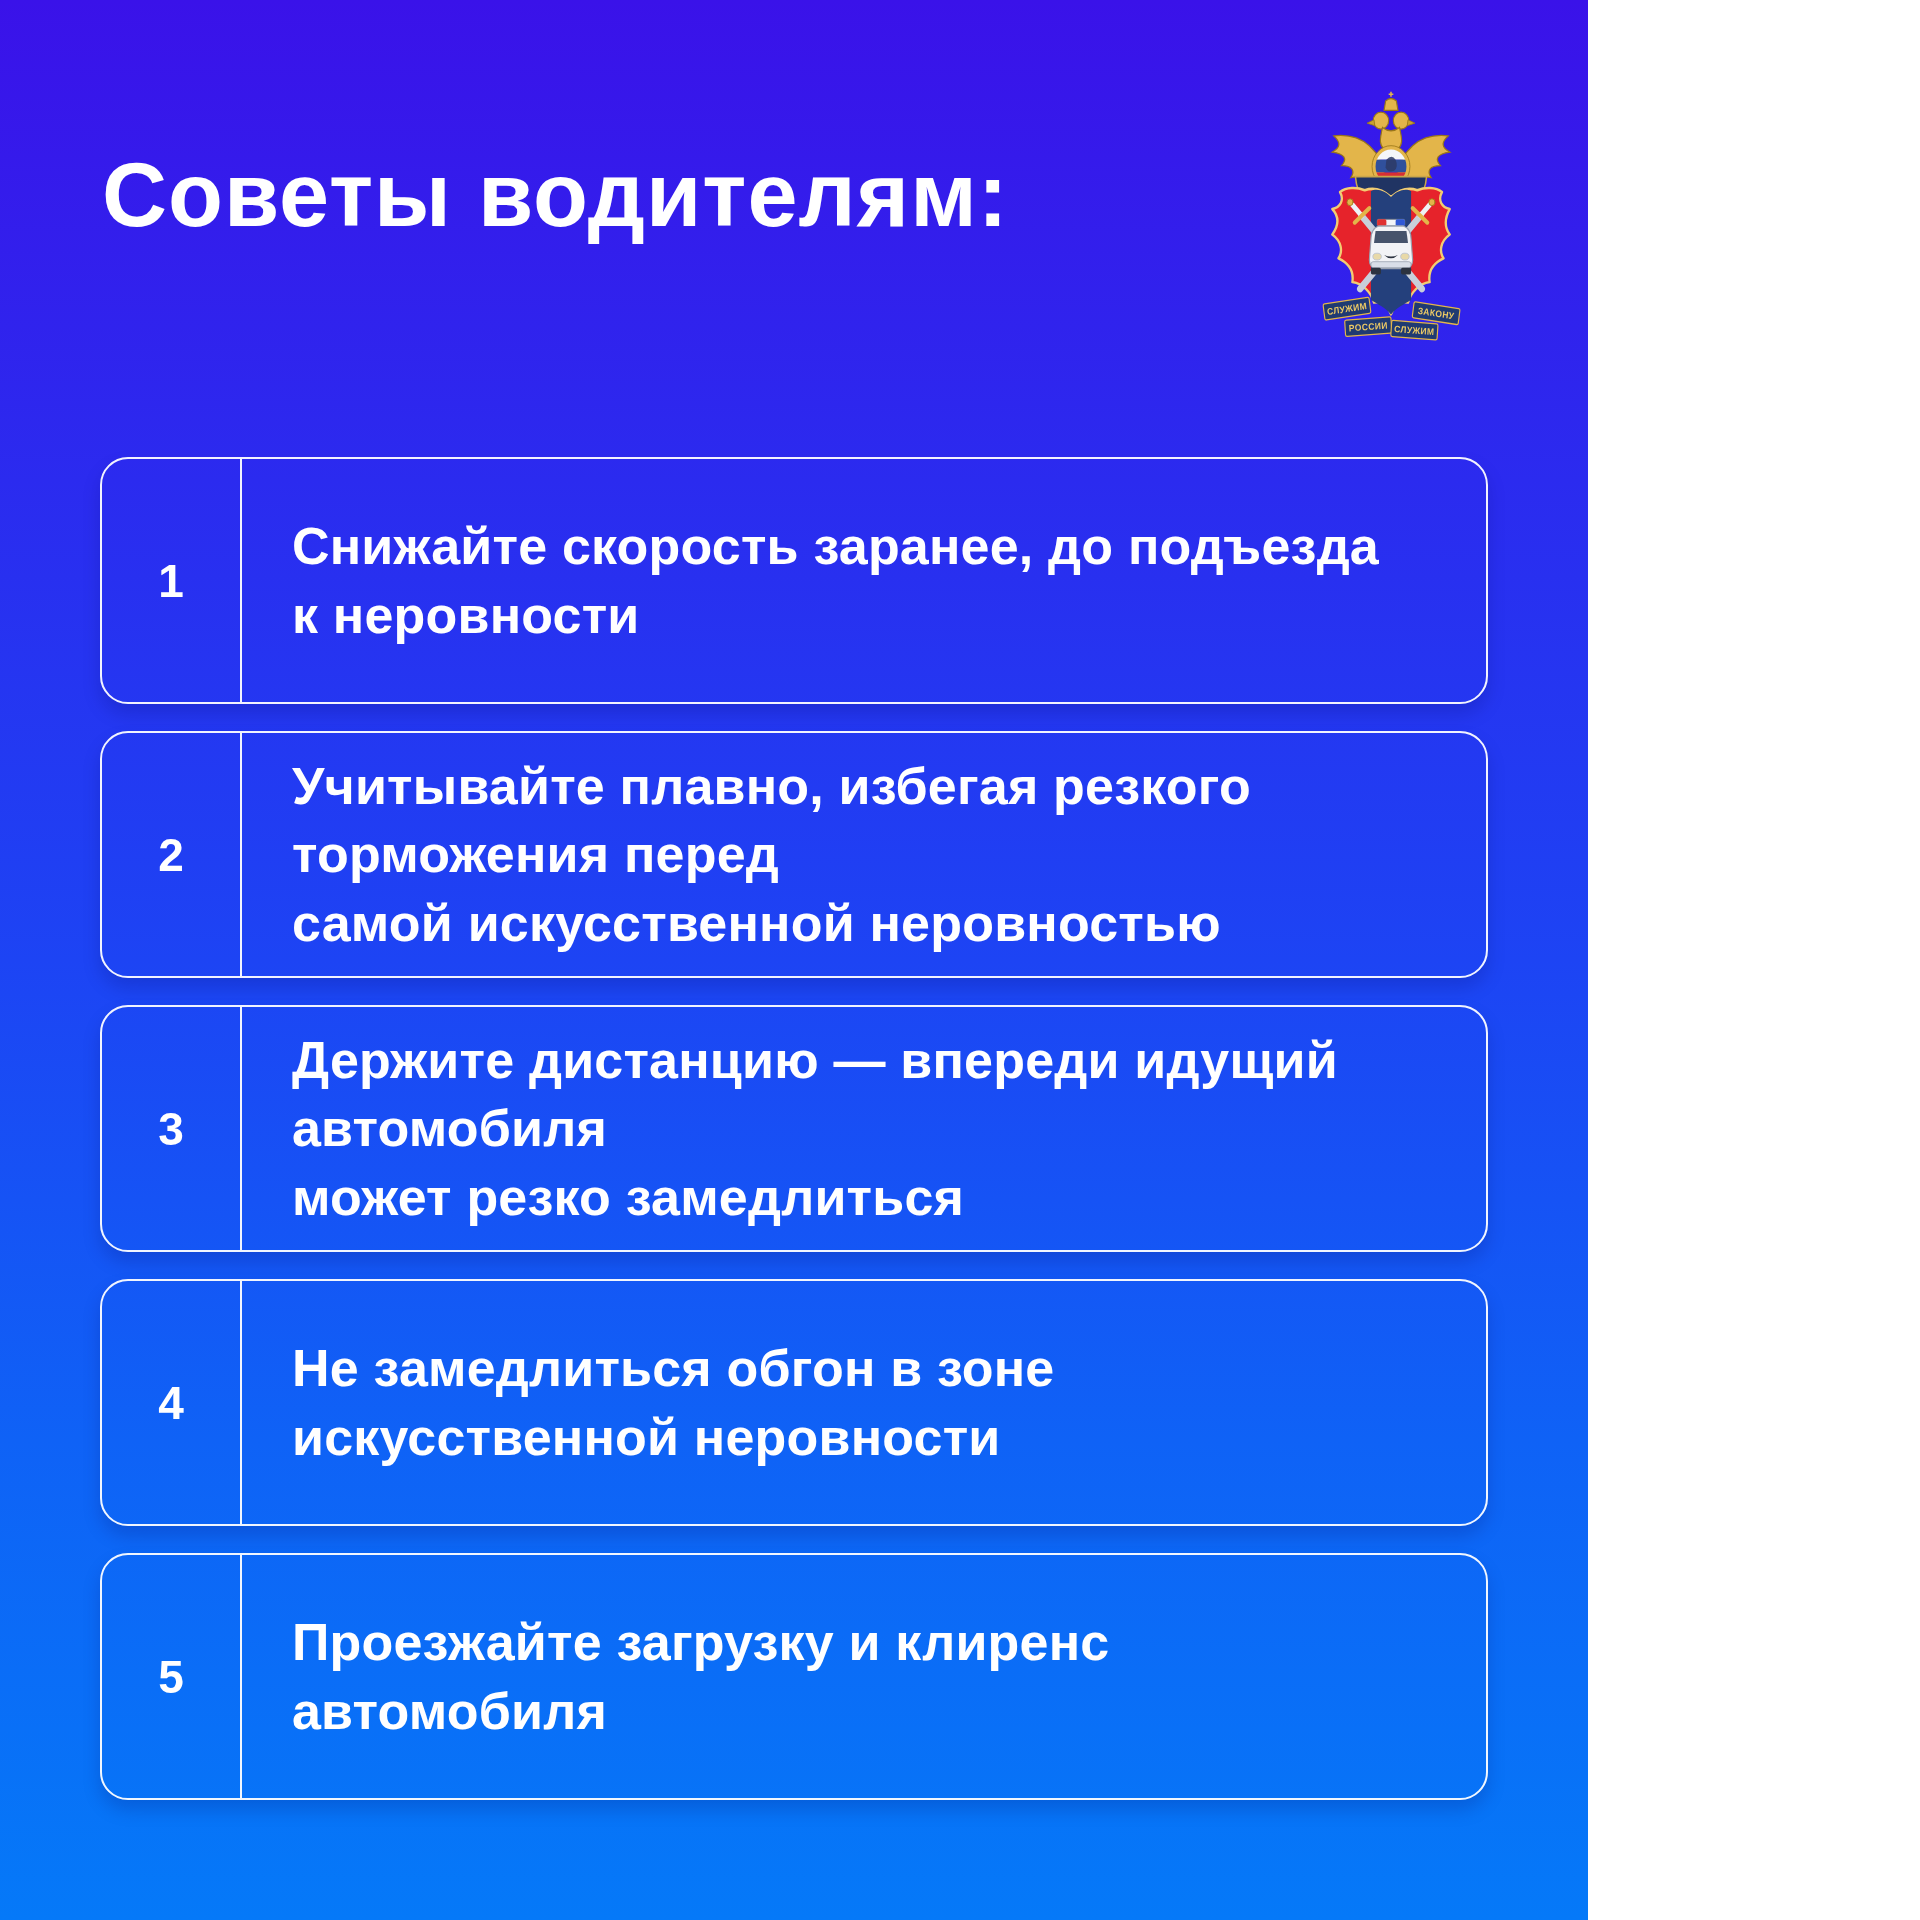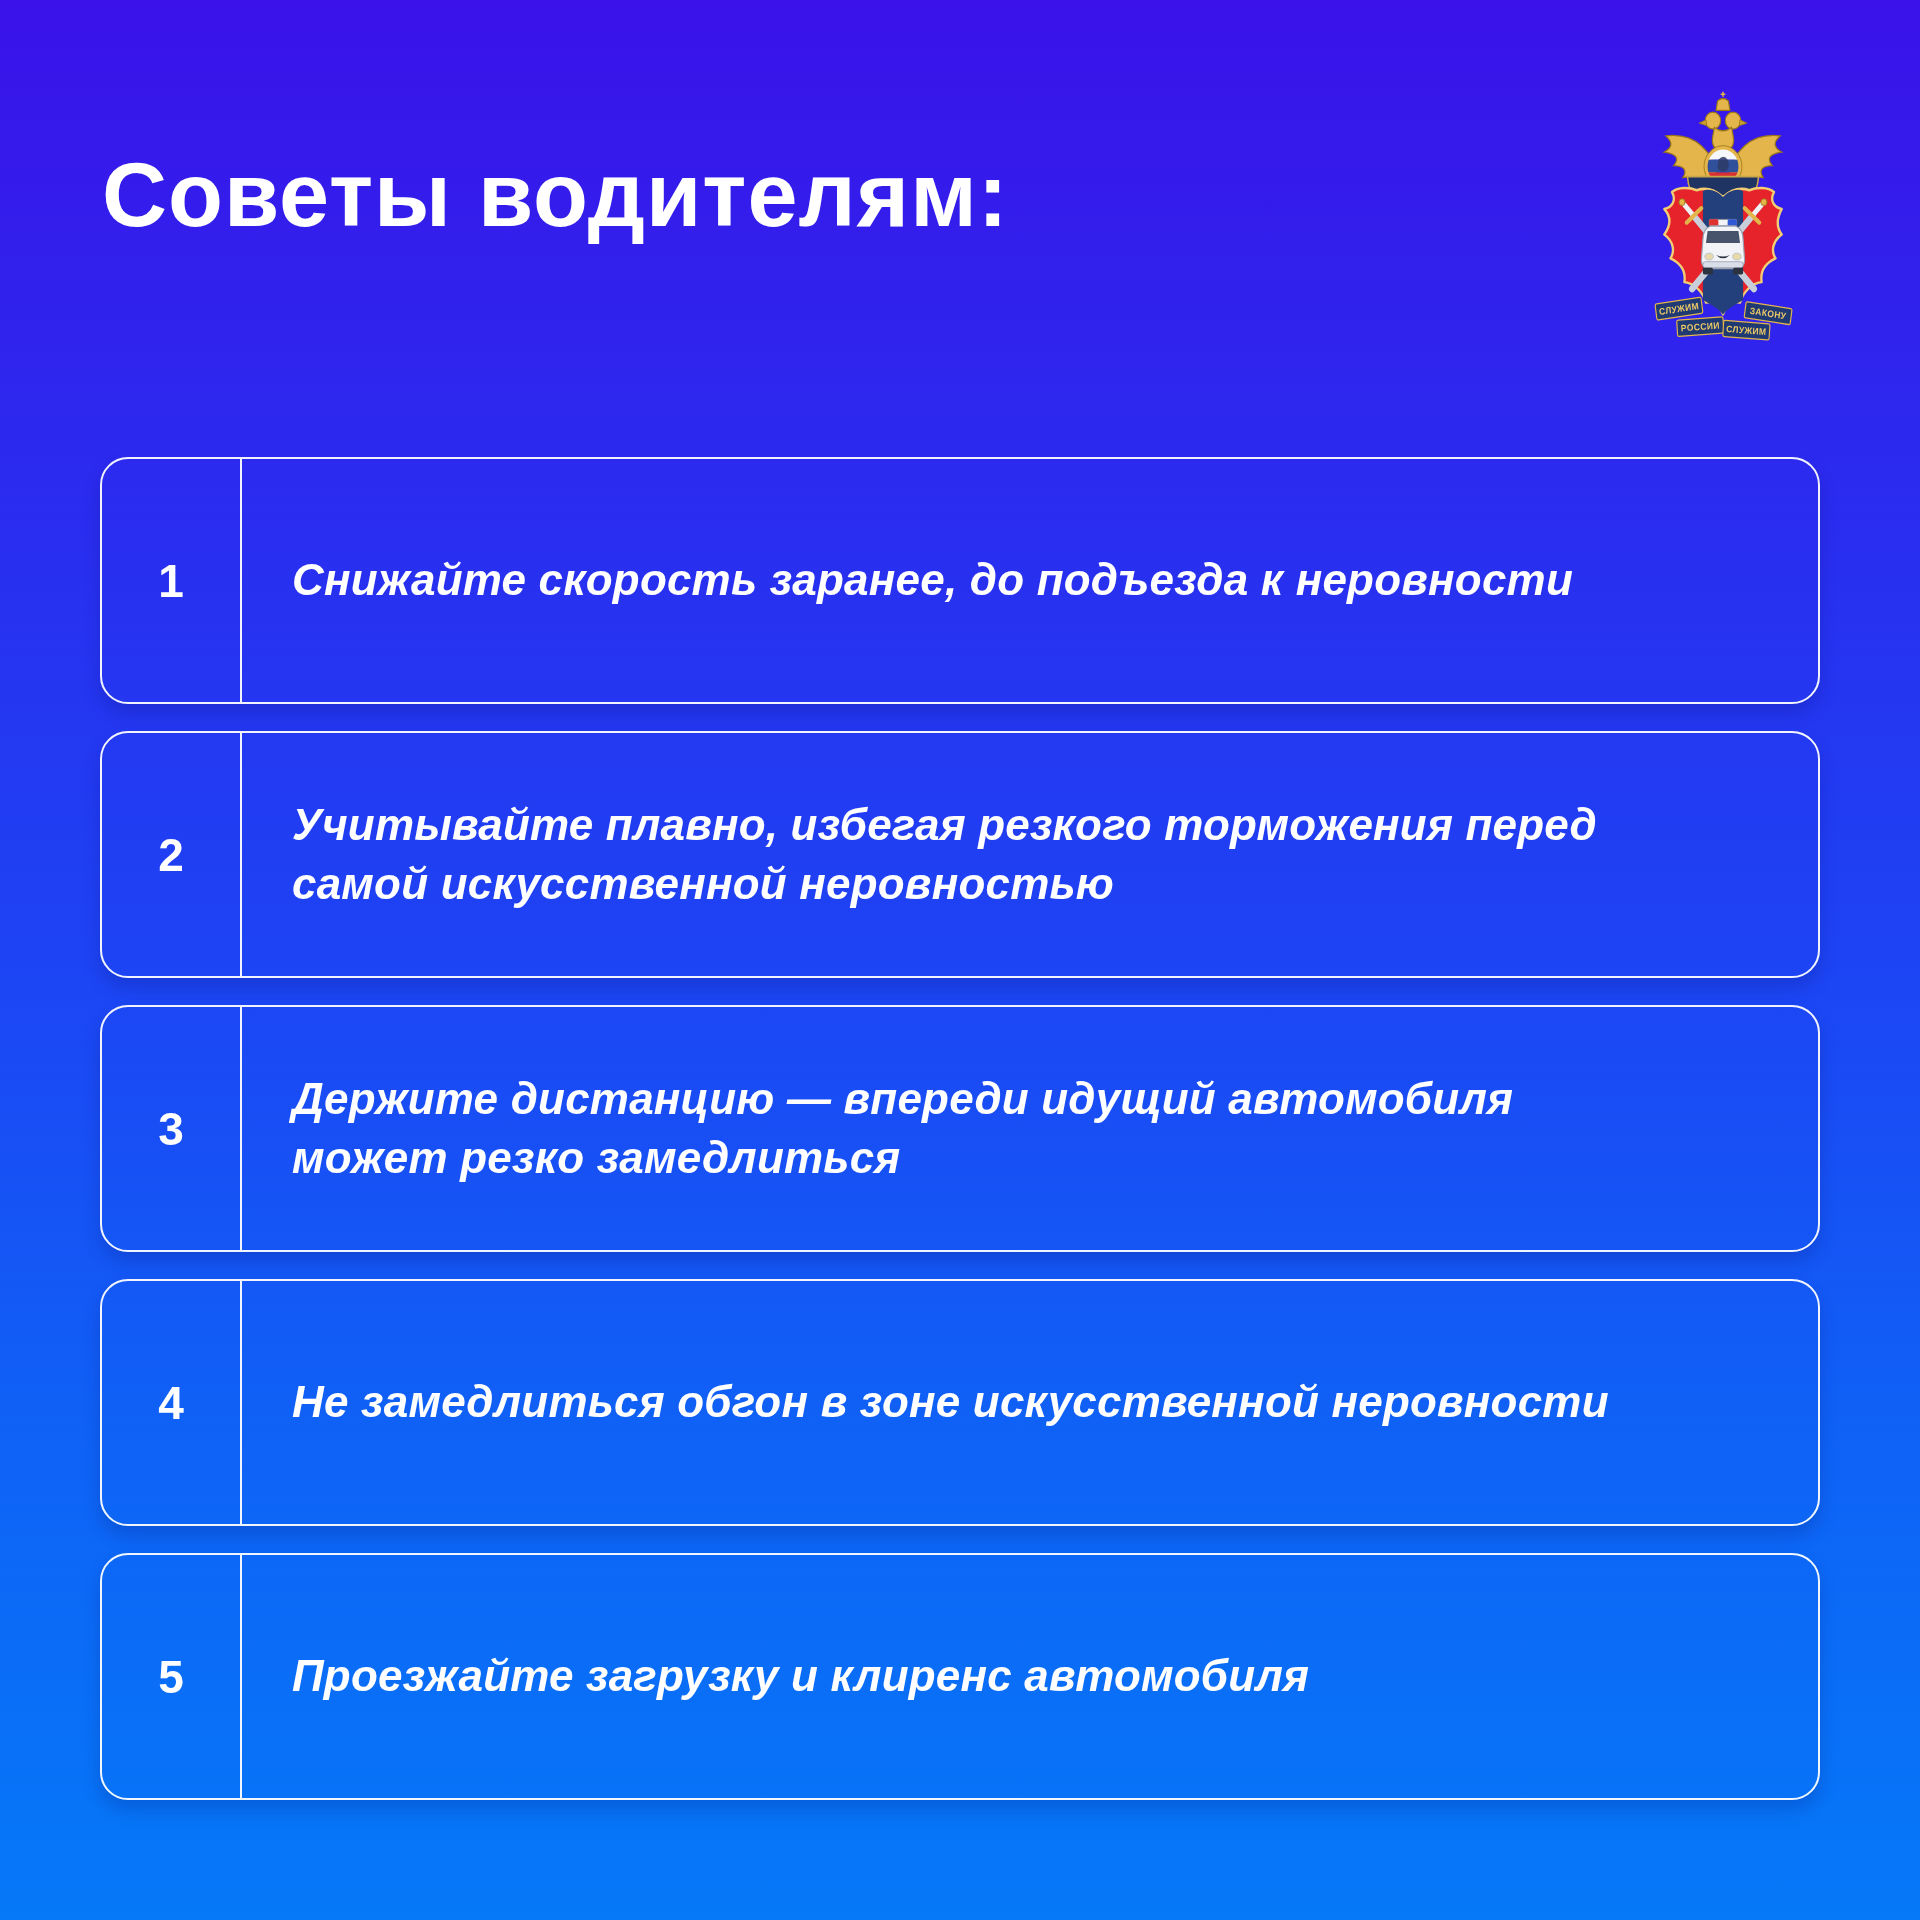--- a/index.html
+++ b/index.html
@@ -3,21 +3,21 @@
 <meta charset="utf-8">
 <style>
   html, body { margin: 0; padding: 0; }
   body {
     width: 1920px; height: 1920px;
     font-family: "Liberation Sans", sans-serif;
     overflow: hidden;
   }
   .page {
     position: relative;
-    width: 1920px; height: 1920px;
+    width: 1588px; height: 1920px;
     background: linear-gradient(180deg, #3a12e9 0%, #2b2bef 25%, #1d44f4 50%, #0f62f6 75%, #0579f8 100%);
   }
   .title {
     position: absolute;
     top: 88px; left: 102px;
     font-size: 90px;
     font-weight: 700;
     color: #ffffff;
     letter-spacing: 1px;
     line-height: 1.05;
@@ -50,27 +50,26 @@
     justify-content: center;
     font-size: 46px;
     font-weight: 700;
     color: #ffffff;
   }
   .card-text {
     flex: 1;
     display: flex;
     align-items: center;
     padding: 0 68px 0 50px;
-    font-size: 44px;
+    font-size: 52px;
     font-weight: 700;
     color: #ffffff;
     line-height: 1.32;
     letter-spacing: 0.2px;
     white-space: pre-line;
-    font-style: italic;
   }
   svg { font-family: "Liberation Sans", sans-serif; }
   .ribbon-text {
     font-size: 11px;
     font-weight: 700;
     fill: #ecc964;
     letter-spacing: 0.5px;
     text-anchor: middle;
   }
 </style>

